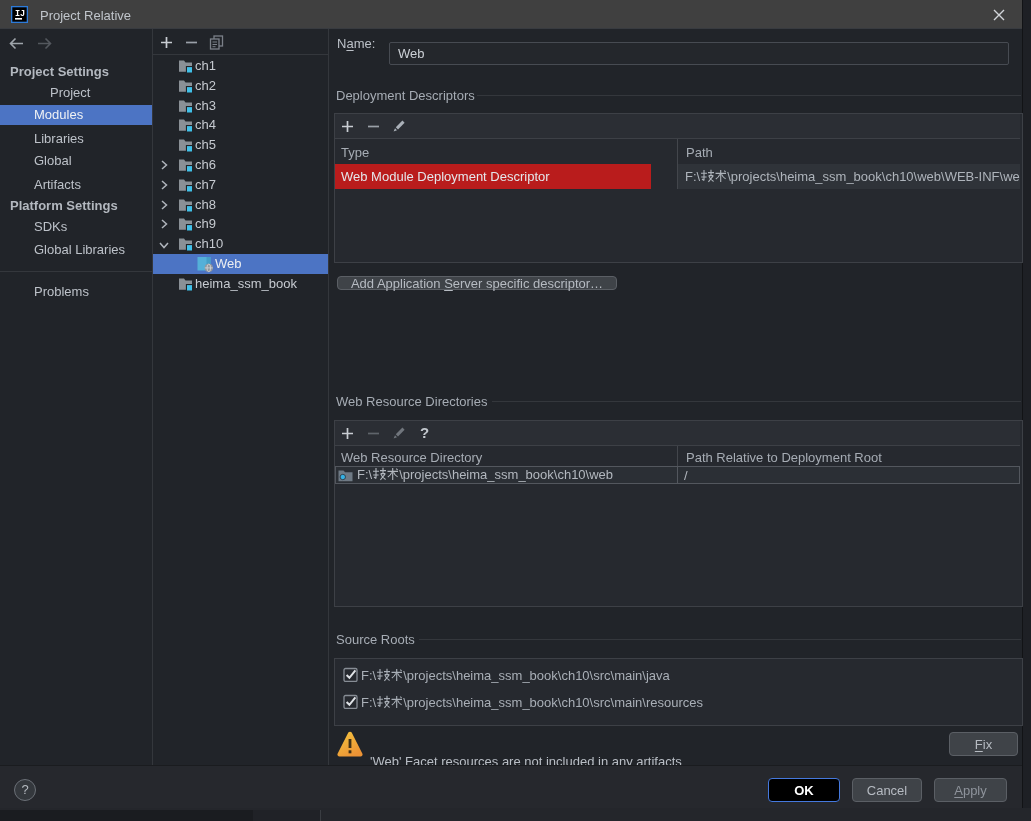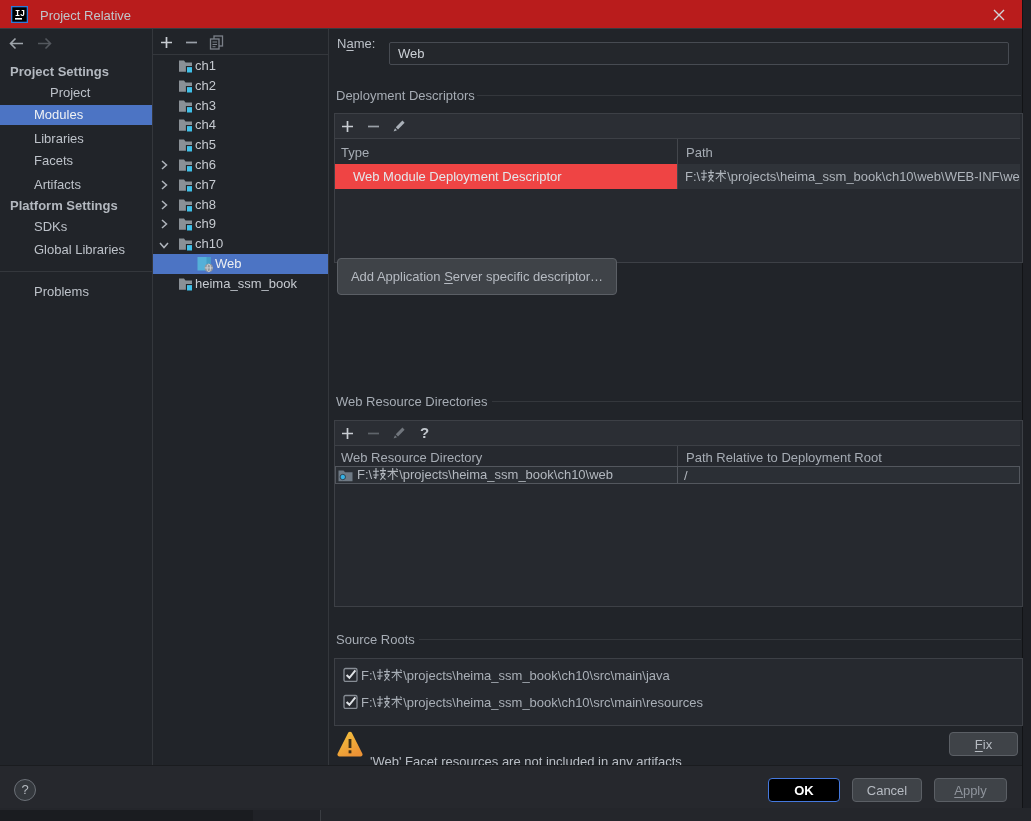--- a/index.html
+++ b/index.html
@@ -11,41 +11,41 @@
 .box{position:absolute;border:1px solid #3d4046;background:#26292f}
 .btn{position:absolute;background:#3f4348;border:1px solid #5b5f65;border-radius:4px;
  color:#b6bbc2;display:flex;align-items:center;justify-content:center;box-sizing:border-box}
 .navitem{position:absolute;left:0;width:152px;height:20px;line-height:20px;padding-left:34px;box-sizing:border-box;color:#bdc2c9}
 .navhead{position:absolute;left:10px;font-weight:bold;color:#b3b8bf}
 .trow{position:absolute;left:153px;width:175px;height:20px}
 .tlabel{position:absolute;left:42px;top:0;height:20px;line-height:20px;color:#c6cad0}
 .ticon{position:absolute;left:25px;top:2px}
 </style></head><body>
 
-<div class="abs" style="left:0;top:0;width:1022px;height:29px;background:#b91c1c;border-bottom:1px solid #383b40;box-sizing:border-box">
+<div class="abs" style="left:0;top:0;width:1022px;height:29px;background:#404040;border-bottom:1px solid #383b40;box-sizing:border-box">
   <svg class="abs" style="left:11px;top:6px" width="17" height="17" viewBox="0 0 17 17">
     <rect x="0.5" y="0.5" width="16" height="16" fill="#000" stroke="#2d7bd9" stroke-width="1.6"></rect>
     <text x="4" y="9.5" font-family="Liberation Mono,monospace" font-size="8.5" font-weight="bold" fill="#fff">IJ</text>
     <rect x="4" y="12" width="7" height="1.6" fill="#fff"></rect>
   </svg>
   <div class="lbl" style="left:40px;top:8px;color:#c0c5cb">Project Relative</div>
   <svg class="abs" style="left:993px;top:9px" width="12" height="12" viewBox="0 0 12 12">
     <path d="M1 1 L11 11 M11 1 L1 11" stroke="#d2d5da" stroke-width="1.4"></path>
   </svg>
 </div>
 <div class="abs" style="left:1022px;top:0;width:9px;height:808px;background:#1e2025;border-left:1px solid #121316;box-sizing:border-box"></div>
 
 <div class="vline" style="left:152px;top:29px;height:736px"></div>
 <div class="vline" style="left:328px;top:29px;height:736px"></div>
 <div class="hline" style="left:152px;top:54px;width:177px"></div>
 <div class="navhead" style="top:64px">Project Settings</div>
 <div class="navitem" style="top:83px;margin-left:16px;">Project</div>
 <div class="navitem" style="top:105px; background:#4c74c4;color:#eff1f4;">Modules</div>
 <div class="navitem" style="top:129px;">Libraries</div>
-<div class="navitem" style="top:151px;">Facets</div>
+<div class="navitem" style="top:151px;">Global</div>
 <div class="navitem" style="top:175px;">Artifacts</div>
 <div class="navhead" style="top:198px">Platform Settings</div>
 <div class="navitem" style="top:217px">SDKs</div>
 <div class="navitem" style="top:240px">Global Libraries</div>
 <div class="hline" style="left:0;top:271px;width:152px"></div>
 <div class="navitem" style="top:282px">Problems</div>
 <svg class="abs" style="left:9px;top:37px" width="16" height="13" viewBox="0 0 16 13">
  <path d="M1.5 6.5 H14 M6.5 1.5 L1.5 6.5 L6.5 11.5" stroke="#9fa5ab" stroke-width="1.6" fill="none"></path>
 </svg>
 <svg class="abs" style="left:36px;top:37px" width="16" height="13" viewBox="0 0 16 13">
@@ -188,27 +188,27 @@
 <svg class="abs" style="left:367px;top:120px" width="13" height="13" viewBox="0 0 13 13">
     <path d="M1 6.5 H12" stroke="#9aa0a8" stroke-width="1.7"></path>
   </svg>
 <svg class="abs" style="left:392px;top:119px" width="14" height="14" viewBox="0 0 14 14">
     <path d="M3.8 8.2 L10.4 1.6 L12.6 3.8 L6 10.4 Z" fill="#aab0b8"></path>
     <path d="M3 9.2 L5 11.2 L1.6 12.6 Z" fill="#aab0b8"></path>
   </svg>
 <div class="lbl" style="left:341px;top:145px;color:#a6acb4">Type</div>
 <div class="lbl" style="left:686px;top:145px;color:#a6acb4">Path</div>
 <div class="vline" style="left:677px;top:139px;height:50px;background:#43464c"></div>
-<div class="abs" style="left:335px;top:164px;width:342px;height:25px;background:#ef4444;line-height:25px;padding-left:18px;box-sizing:border-box;color:#e4e7eb">Web Module Deployment Descriptor</div>
+<div class="abs" style="left:335px;top:164px;width:316px;height:25px;background:#b91c1c;line-height:25px;padding-left:6px;box-sizing:border-box;color:#e4e7eb">Web Module Deployment Descriptor</div>
 <div class="abs" style="left:678px;top:164px;width:342px;height:25px;background:#2f3339;line-height:25px;padding-left:7px;box-sizing:border-box;color:#aeb4bb;overflow:hidden;white-space:nowrap">F:\<svg width="27" height="14" viewBox="0 0 27 14" style="vertical-align:-2px" fill="none" stroke="currentColor" stroke-width="1.1">
       <path d="M4 1 V11.5 M4 11.5 L2 10 M1 4.2 H7 M1.2 8 H6.6"></path>
       <path d="M8 3.6 H14 M11 0.8 V6.4 M8.6 6.6 H13.4 M13.2 6.8 L8.4 12.8 M8.8 6.8 Q10 10.5 13.6 12.6"></path>
       <path d="M15.5 4.4 H26 M20.7 1 V13 M19.8 5.4 Q18.8 8.2 15.8 10 M21.6 5.4 Q22.8 8.4 25.6 9.8 M24.3 1.6 L25.6 3"></path>
     </svg>\projects\heima_ssm_book\ch10\web\WEB-INF\web</div>
-<div class="btn" style="left:337px;top:258px;width:280px;height:37px">
+<div class="btn" style="left:337px;top:276px;width:280px;height:14px">
     <span>Add Application <u>S</u>erver specific descriptor…</span>
   </div>
 <div class="lbl" style="left:336px;top:394px;color:#a6acb4">Web Resource Directories</div>
 <div class="hline" style="left:492px;top:401px;width:529px"></div>
 <div class="box" style="left:334px;top:420px;width:687px;height:185px"></div>
 <div class="abs" style="left:335px;top:421px;width:685px;height:25px;background:#2b2e34;border-bottom:1px solid #3d4046;box-sizing:border-box"></div>
 <svg class="abs" style="left:341px;top:427px" width="13" height="13" viewBox="0 0 13 13">
     <path d="M6.5 1 V12 M1 6.5 H12" stroke="#c9cdd3" stroke-width="1.7"></path>
   </svg>
 <svg class="abs" style="left:367px;top:427px" width="13" height="13" viewBox="0 0 13 13">

